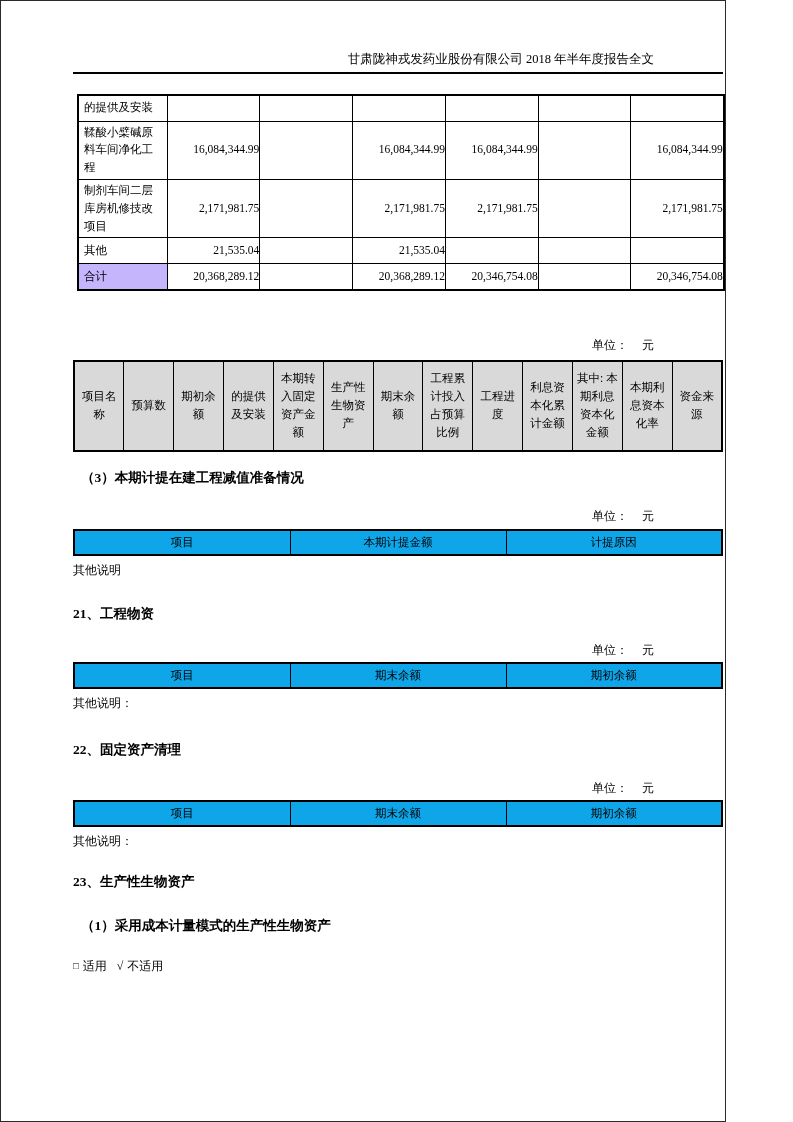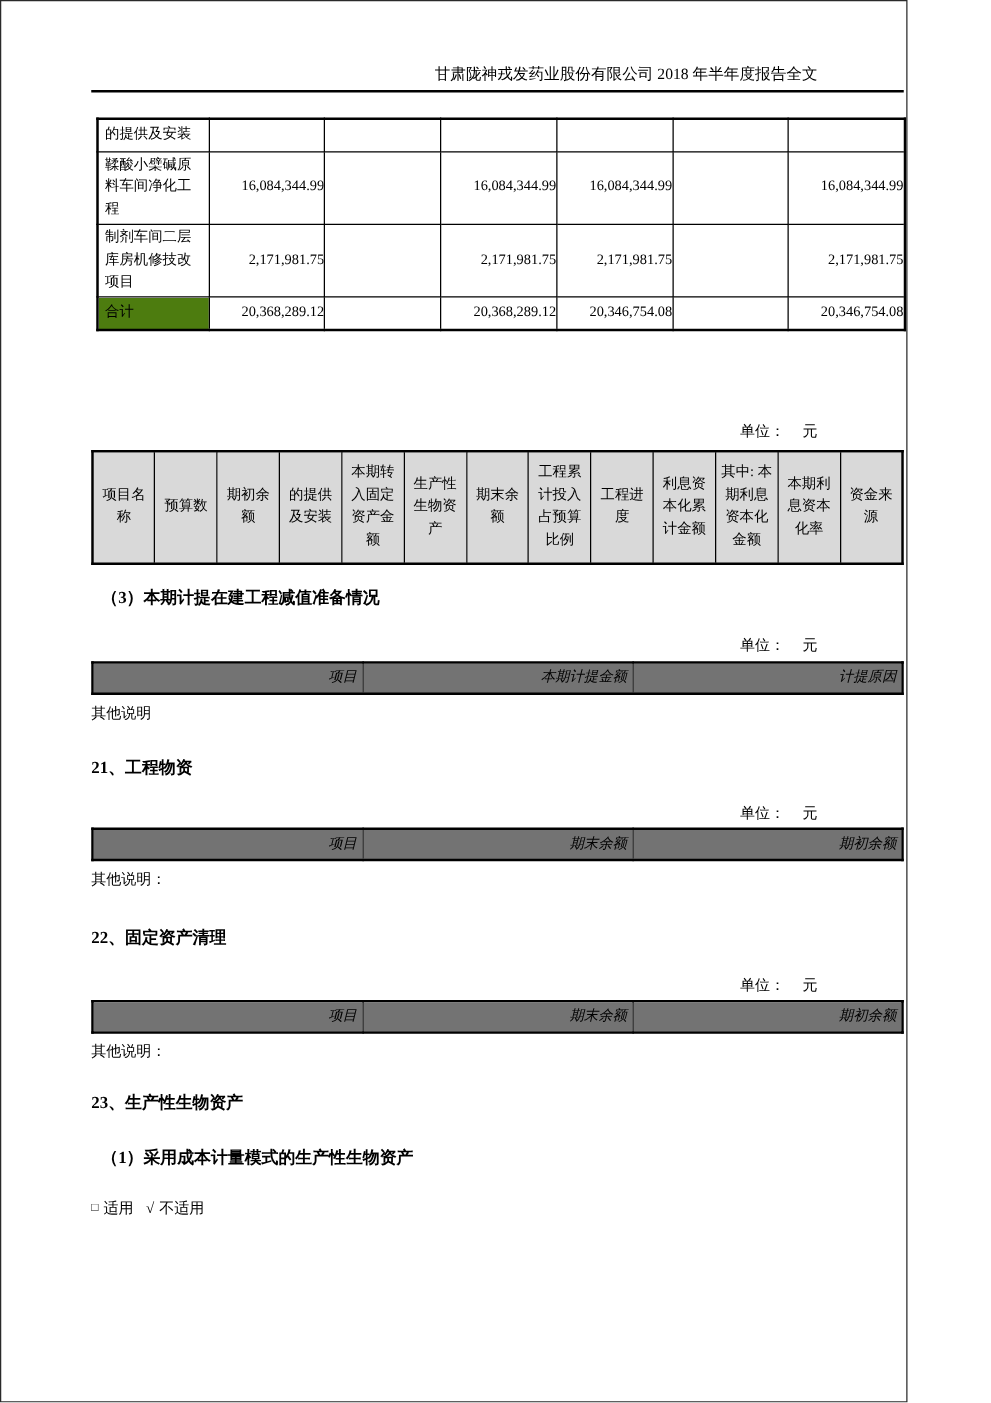--- a/index.html
+++ b/index.html
@@ -39,39 +39,38 @@
   table.doc-table td {
     border: 1px solid #000000;
     font-size: 11.5px;
     line-height: 1.55;
     overflow: hidden;
   }
   
   .t1 { width: 646px; }
   .t1 td.lbl { text-align: left; padding: 2px 4px 2px 5px; vertical-align: middle; margin-top: 12px; }
   .t1 td.num { text-align: right; padding: 2px 0; vertical-align: middle; }
-  .t1 .total-lbl { background: #4d7c0f; }
+  .t1 .total-lbl { background: #c4b5fd; }
   
   .t2 { width: 650px; height: 92px; }
   .t2 td {
     background: #d9d9d9;
     text-align: center;
     vertical-align: middle;
     padding: 2px 3px;
     line-height: 1.5;
   }
   
   .t3 { width: 650px; height: 27px; }
   .t3 td {
-    background: #737373;
-    text-align: right;
+    background: #0ea5e9;
+    text-align: center;
     vertical-align: middle;
     height: 25px;
     padding: 2px 4px;
-    font-style: italic;
   }
   .sec-heading {
     font-weight: bold;
     font-size: 13.5px;
     white-space: nowrap;
   }
   .unit-line {
     right: 71px;
     font-size: 12px;
     white-space: nowrap;
@@ -122,20 +121,29 @@
         <td class="num">16,084,344.99</td>
       </tr>
       <tr style="height:48px;">
         <td class="lbl">制剂车间二层库房机修技改项目</td>
         <td class="num">2,171,981.75</td>
         <td class="num"></td>
         <td class="num">2,171,981.75</td>
         <td class="num">2,171,981.75</td>
         <td class="num"></td>
         <td class="num">2,171,981.75</td>
+      </tr>
+      <tr style="height:26px;">
+        <td class="lbl">其他</td>
+        <td class="num">21,535.04</td>
+        <td class="num"></td>
+        <td class="num">21,535.04</td>
+        <td class="num"></td>
+        <td class="num"></td>
+        <td class="num"></td>
       </tr>
       <tr style="height:26px;">
         <td class="lbl total-lbl">合计</td>
         <td class="num">20,368,289.12</td>
         <td class="num"></td>
         <td class="num">20,368,289.12</td>
         <td class="num">20,346,754.08</td>
         <td class="num"></td>
         <td class="num">20,346,754.08</td>
       </tr>

